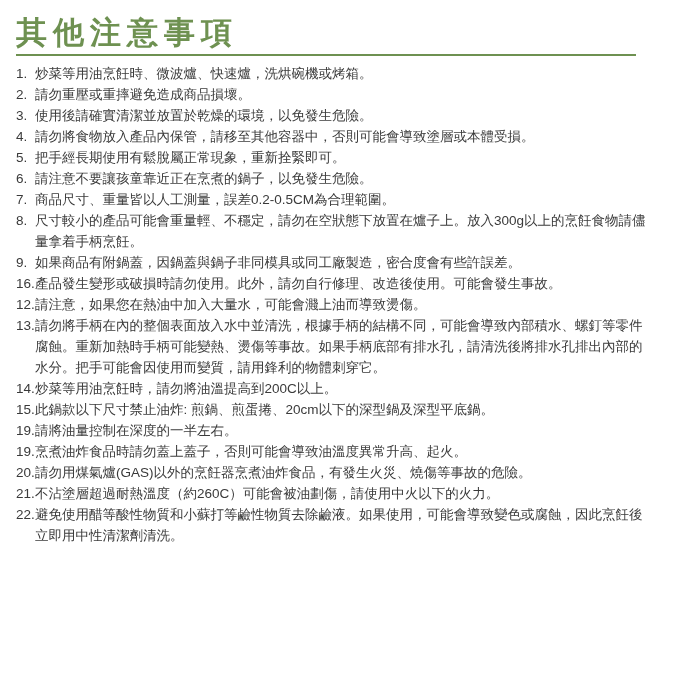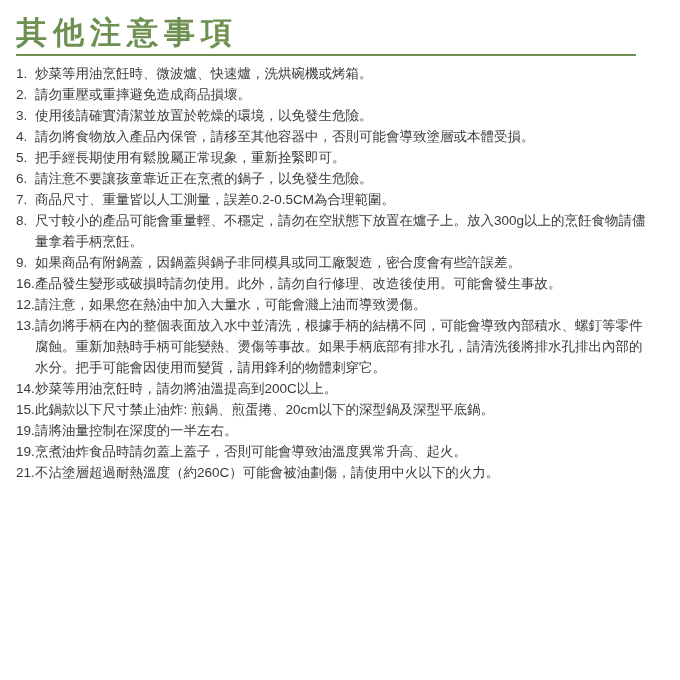--- a/index.html
+++ b/index.html
@@ -117,17 +117,25 @@
       </li>
     <li class="notice">
         <span class="num">19.</span>
         <span class="txt">請將油量控制在深度的一半左右。</span>
       </li>
     <li class="notice">
         <span class="num">19.</span>
         <span class="txt">烹煮油炸食品時請勿蓋上蓋子，否則可能會導致油溫度異常升高、起火。</span>
       </li>
     <li class="notice">
+        <span class="num">20.</span>
+        <span class="txt">請勿用煤氣爐(GAS)以外的烹飪器烹煮油炸食品，有發生火災、燒傷等事故的危險。</span>
+      </li>
+    <li class="notice">
         <span class="num">21.</span>
         <span class="txt">不沾塗層超過耐熱溫度（約260C）可能會被油劃傷，請使用中火以下的火力。</span>
+      </li>
+    <li class="notice">
+        <span class="num">22.</span>
+        <span class="txt">避免使用醋等酸性物質和小蘇打等鹼性物質去除鹼液。如果使用，可能會導致變色或腐蝕，因此烹飪後立即用中性清潔劑清洗。</span>
       </li>
   </ol>
 </div>
 
 </body></html>

